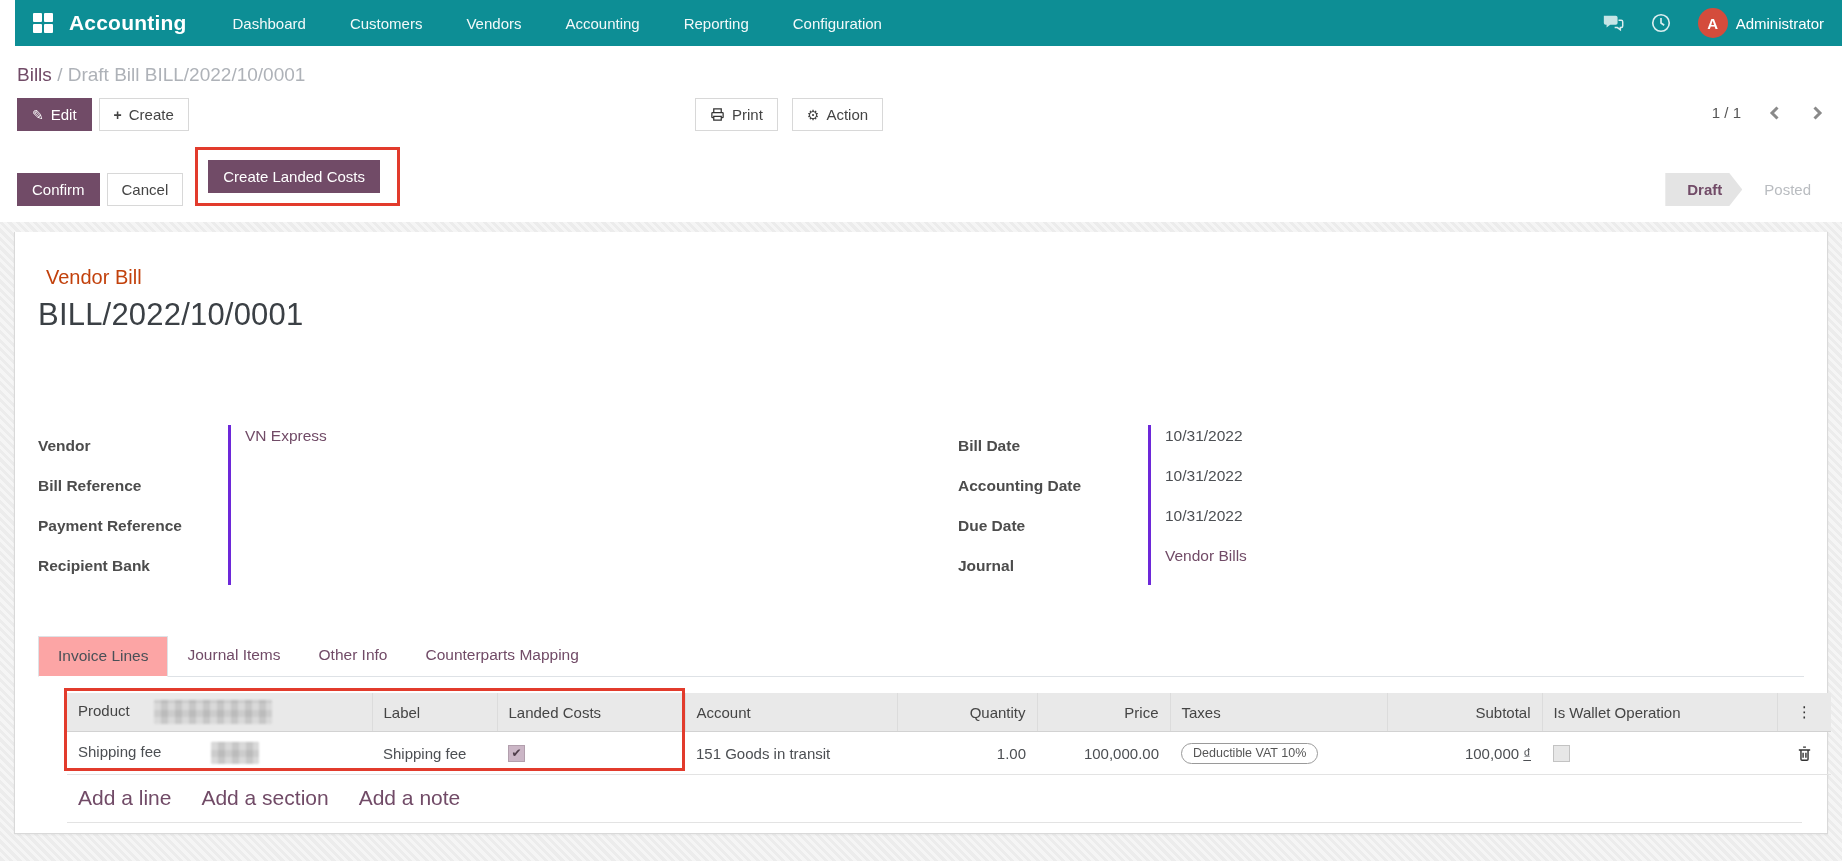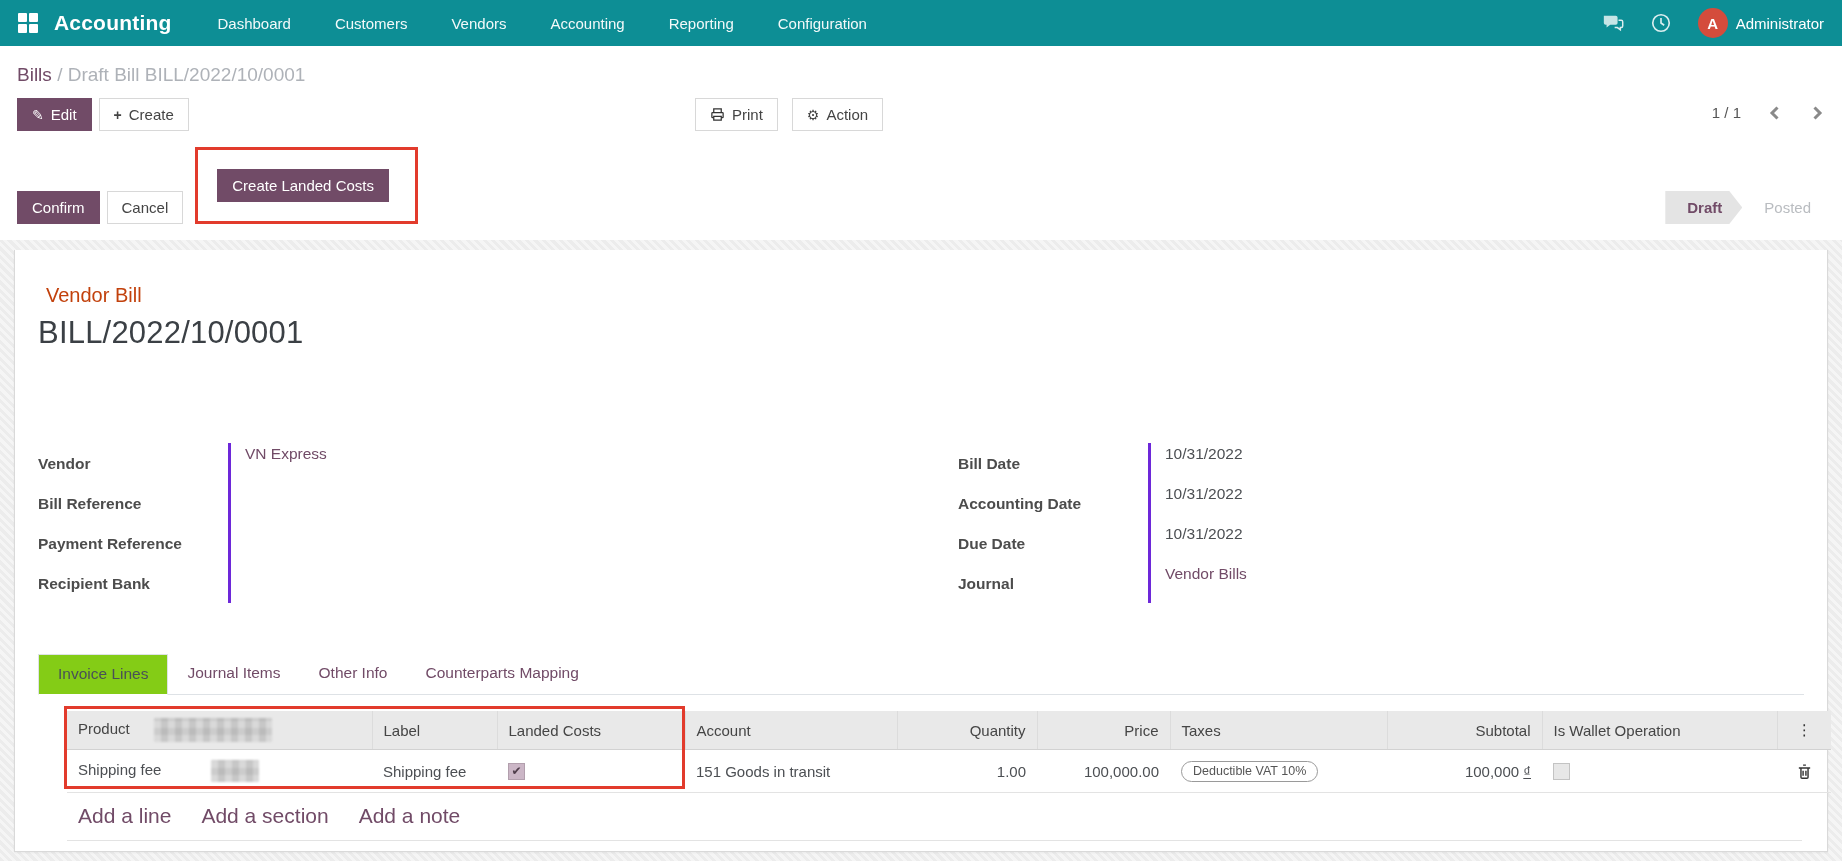--- a/index.html
+++ b/index.html
@@ -1,20 +1,20 @@
 <!DOCTYPE html>
 <html><head>
 <meta charset="utf-8">
 <style>
   * { margin:0; padding:0; box-sizing:border-box; }
   html,body { width:1842px; height:861px; overflow:hidden; }
   body { font-family:"Liberation Sans", sans-serif; background:#fff; color:#4c4f53; }
 
   
-  .navbar { height:46px; background:#0d8e95; display:flex; align-items:center; padding:0 18px; color:#fff; }
+  .navbar { height:46px; background:#0d8e95; display:flex; align-items:center; padding:0 18px; color:#fff;margin-left:15px; }
   .apps-icon { width:20px; height:20px; display:grid; grid-template-columns:9px 9px; grid-template-rows:9px 9px; gap:2px; margin-right:16px; cursor:pointer; }
   .apps-icon span { background:#fff; border-radius:1px; }
   .brand { font-size:21px; font-weight:bold; margin-right:46px; letter-spacing:.2px; }
   .nav-items { display:flex; gap:44px; font-size:15px; }
   .nav-item { cursor:pointer; opacity:.95; }
   .nav-right { margin-left:auto; display:flex; align-items:center; gap:26px; }
   .nav-ico { width:22px; height:22px; opacity:.85; cursor:pointer; }
   .avatar { width:30px; height:30px; border-radius:50%; background:#d44c3c; color:#fff; font-size:15px; font-weight:bold; display:flex; align-items:center; justify-content:center; }
   .user-name { font-size:15px; margin-left:-16px; }
   .user-wrap { display:flex; align-items:center; gap:24px; cursor:pointer; }
@@ -29,41 +29,41 @@
   .btn.secondary { border-color:#d8d8d8; }
   .btn .glyph { font-size:14px; }
   .center-btns { position:absolute; left:695px; display:flex; gap:14px; }
   .pager { margin-left:auto; display:flex; align-items:center; gap:26px; padding-top:6px; }
   .pager-count { font-size:15px; color:#555; }
   .pager-arrow { width:16px; height:16px; cursor:pointer; }
 
   
   .status-row { padding:13px 17px 16px; display:flex; align-items:flex-end; }
   .status-row .btn { margin-right:7px; }
-  .red-box { display:inline-block; border:3px solid #e23b2c; padding:19px; line-height:0; }
+  .red-box { display:inline-block; border:3px solid #e23b2c; padding:10px; line-height:0; }
   .statusbar { margin-left:auto; display:flex; align-items:center; }
   .status-arrow { position:relative; background:#e4e4e4; color:#714B67; font-weight:bold; font-size:15px; padding:8px 20px 8px 22px; clip-path:polygon(0 0, calc(100% - 13px) 0, 100% 50%, calc(100% - 13px) 100%, 0 100%); }
   .status-plain { color:#b9bcc0; font-size:15px; padding:8px 14px 8px 22px; }
 
   
   .content { height:655px; background:repeating-linear-gradient(45deg,#ececec 0 3px,#f5f5f5 3px 6px); padding:10px 14px 0; }
   .sheet { background:#fff; border:1px solid #d9d9d9; border-top:none; min-height:592px; padding:34px 23px 10px; position:relative; box-shadow:0 1px 2px rgba(0,0,0,.05); }
   .doc-type { font-size:20px; color:#c2410c;margin-left:8px; }
   .doc-name { font-size:31px; font-weight:500; color:#3b4045; margin-top:8px; letter-spacing:.2px; }
 
   .fields { display:grid; grid-template-columns:1fr 1fr; column-gap:74px; margin-top:92px; }
   .field-row { display:flex; min-height:40px; align-items:center; }
   .field-label { width:190px; flex:0 0 190px; font-size:15.5px; font-weight:bold; color:#4c4c4c; padding-top:2px; }
   .field-value { flex:1; border-left:3px solid #6d28d9; padding:2px 0 0 14px; font-size:15.5px; min-height:40px; }
   .link { color:#714B67; cursor:pointer; }
 
   
   .tabs { margin-top:50px; display:flex; border-bottom:1px solid #dee2e6; }
   .tab { font-size:15.5px; padding:10px 19px 11px; color:#714B67; cursor:pointer; position:relative; top:1px; }
-  .tab.active { color:#495057; background:#84cc16; border:1px solid #dee2e6; border-bottom:1px solid #fff; }
+  .tab.active { color:#495057; background:#fca5a5; border:1px solid #dee2e6; border-bottom:1px solid #fff; }
 
   
   .table-wrap { margin:16px 2px 0 29px; position:relative; }
   table { width:100%; border-collapse:collapse; table-layout:fixed; }
   thead th { background:#e9e9e9; font-size:15px; font-weight:500; color:#454545; text-align:left; padding:7px 11px; border-bottom:1px solid #d2d2d2; }
   thead th + th { border-left:1px solid #dcdcdc; }
   thead th.num, td.num { text-align:right; }
   tbody td { font-size:15px; padding:10px 11px; border-bottom:1px solid #e3e3e3; color:#4c4f53; }
   .redact { display:inline-block; vertical-align:middle; border-radius:1px;
     background:repeating-linear-gradient(90deg,#d9d9d9 0 7px,#c7c7c7 7px 14px),repeating-linear-gradient(0deg,rgba(255,255,255,.35) 0 7px,rgba(0,0,0,.06) 7px 14px);

